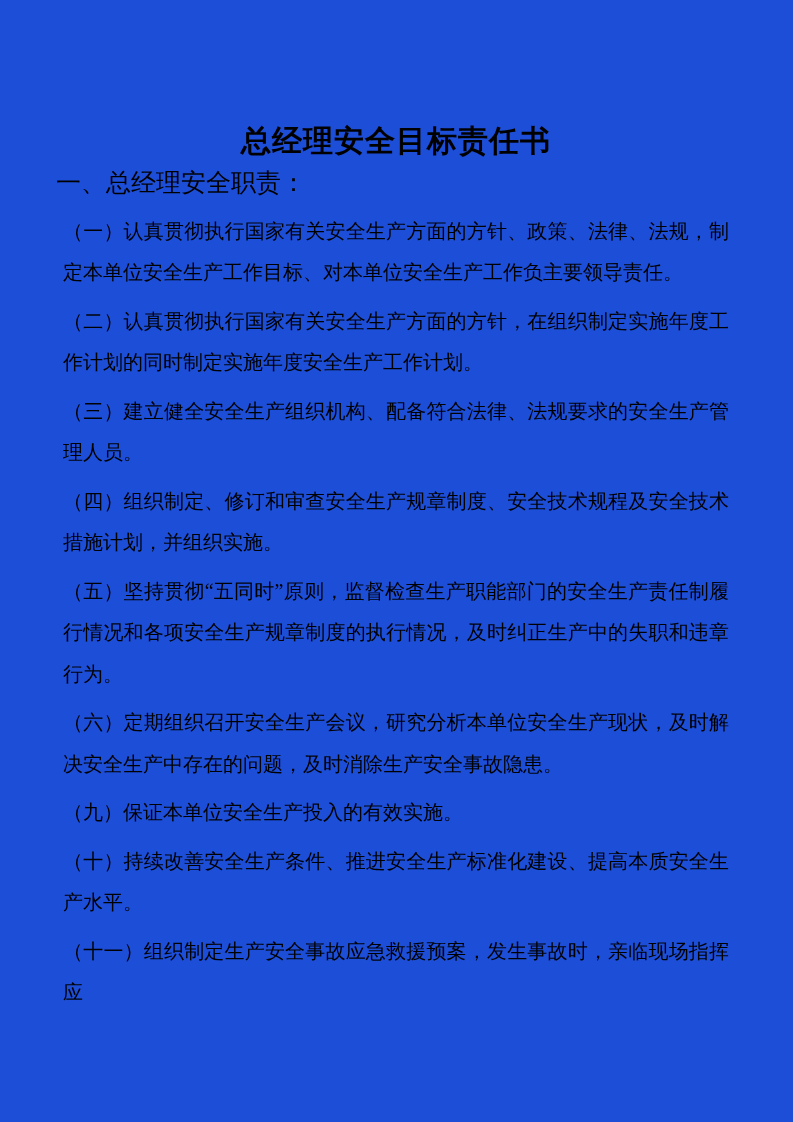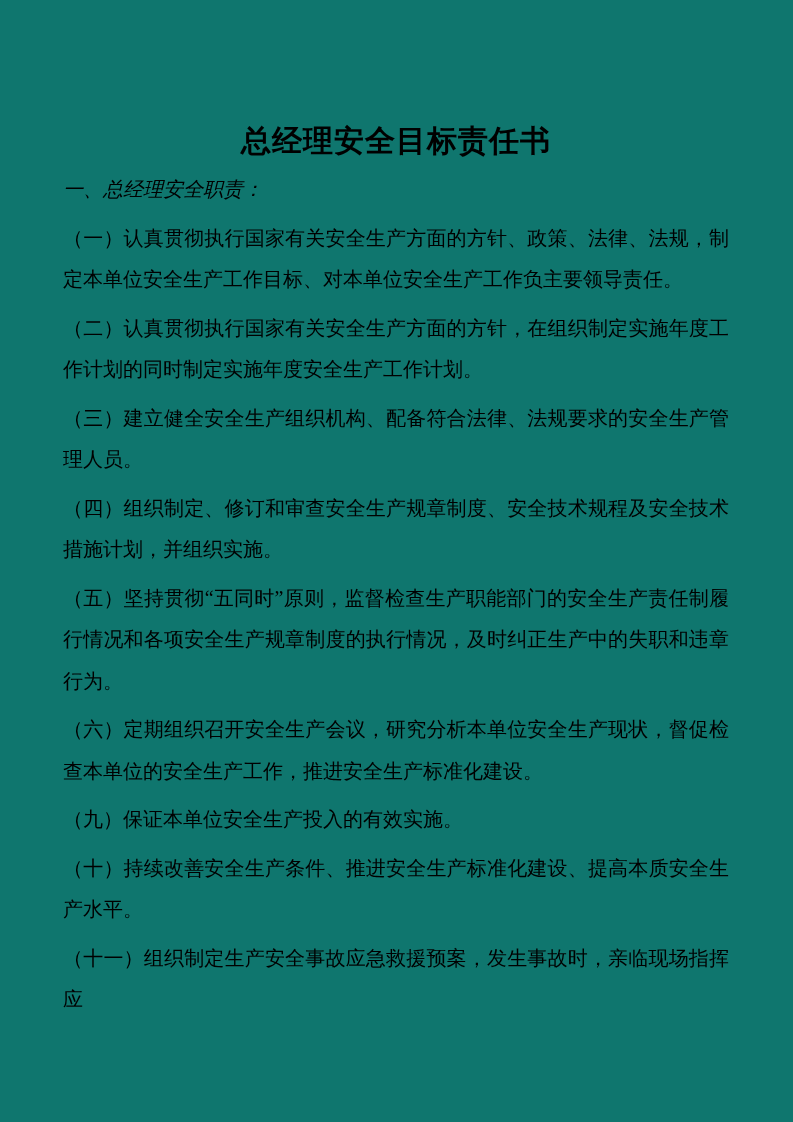--- a/index.html
+++ b/index.html
@@ -5,41 +5,40 @@
   html, body {
     margin: 0;
     padding: 0;
     background: #ffffff;
   }
   .page {
     position: relative;
     width: 793px;
     height: 1122px;
     margin: 0 auto;
-    background: #0f766e;
+    background: #1d4ed8;
     overflow: hidden;
     box-sizing: border-box;
     padding: 120px 57px 0 56px;
     font-family: "Liberation Serif", "DejaVu Serif", serif;
     color: #000000;
   }
   .doc-title {
     font-size: 30px;
     font-weight: bold;
     text-align: center;
     line-height: 42px;
     margin: 0;
     letter-spacing: 1px;
   }
   .doc-heading {
-    font-size: 20px;
+    font-size: 25px;
     font-weight: normal;
     line-height: 41.5px;
-    margin: 7px;
-    font-style: italic;
+    margin: 0;
   }
   .doc-body p {
     font-size: 20px;
     line-height: 41.5px;
     margin: 7px;
     text-align: justify;
     word-break: break-all;
   }
 </style>
 </head>
@@ -47,18 +46,18 @@
 
 <div class="page">
   <h1 class="doc-title">总经理安全目标责任书</h1>
   <div class="doc-heading">一、总经理安全职责：</div>
   <div class="doc-body" id="doc-body">
       <p>（一）认真贯彻执行国家有关安全生产方面的方针、政策、法律、法规，制定本单位安全生产工作目标、对本单位安全生产工作负主要领导责任。</p>
       <p>（二）认真贯彻执行国家有关安全生产方面的方针，在组织制定实施年度工作计划的同时制定实施年度安全生产工作计划。</p>
       <p>（三）建立健全安全生产组织机构、配备符合法律、法规要求的安全生产管理人员。</p>
       <p>（四）组织制定、修订和审查安全生产规章制度、安全技术规程及安全技术措施计划，并组织实施。</p>
       <p>（五）坚持贯彻“五同时”原则，监督检查生产职能部门的安全生产责任制履行情况和各项安全生产规章制度的执行情况，及时纠正生产中的失职和违章行为。</p>
-      <p>（六）定期组织召开安全生产会议，研究分析本单位安全生产现状，督促检查本单位的安全生产工作，推进安全生产标准化建设。</p>
+      <p>（六）定期组织召开安全生产会议，研究分析本单位安全生产现状，及时解决安全生产中存在的问题，及时消除生产安全事故隐患。</p>
       <p>（九）保证本单位安全生产投入的有效实施。</p>
       <p>（十）持续改善安全生产条件、推进安全生产标准化建设、提高本质安全生产水平。</p>
       <p>（十一）组织制定生产安全事故应急救援预案，发生事故时，亲临现场指挥应</p>
     </div>
 </div>
 
 </body></html>

